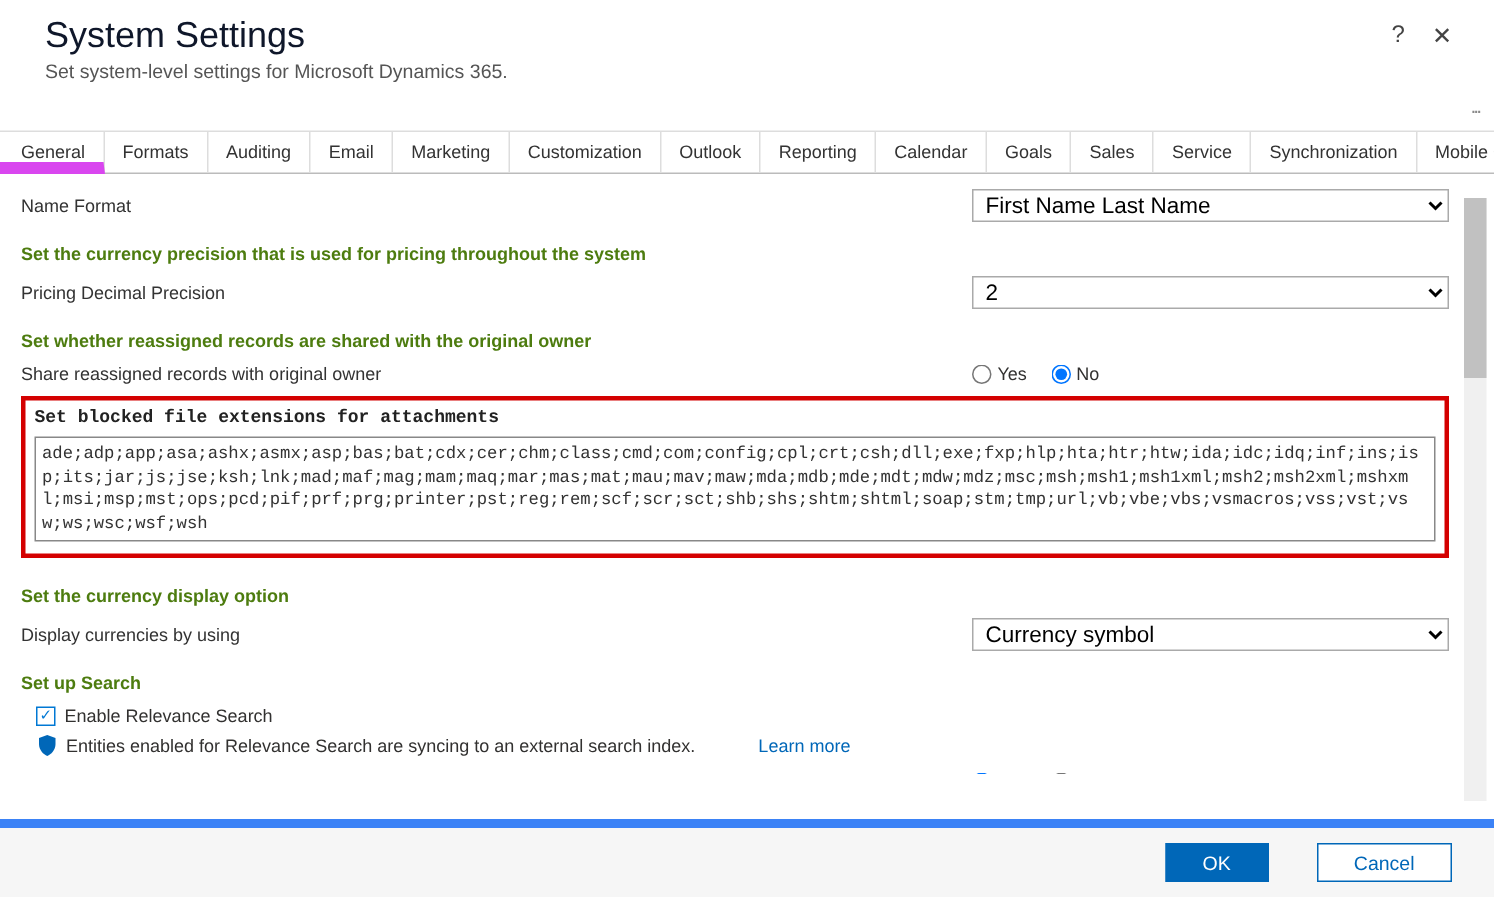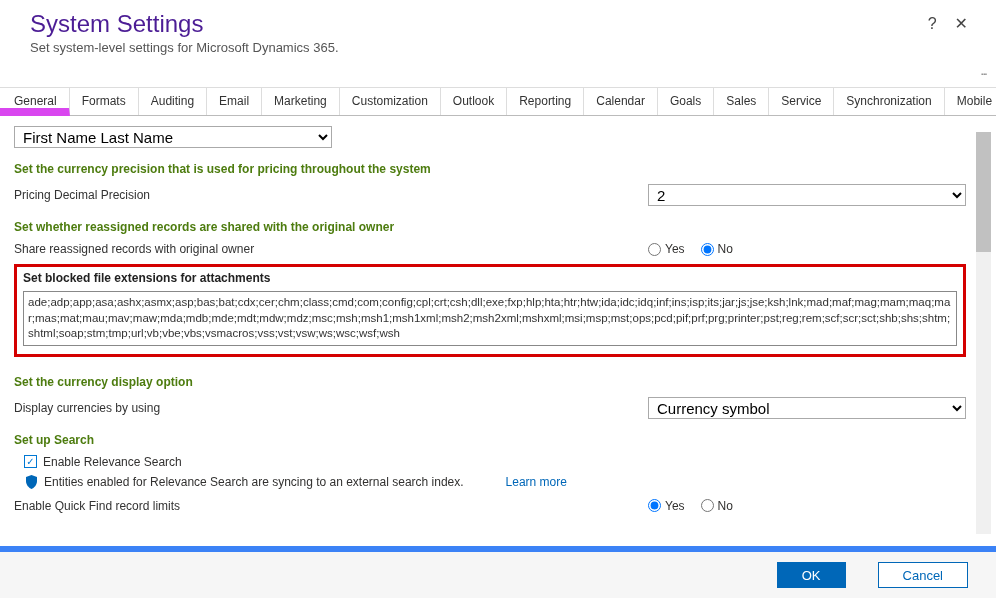--- a/index.html
+++ b/index.html
@@ -1,37 +1,37 @@
 <!DOCTYPE html>
 <html><head>
   <meta charset="utf-8">
   <style>
     * { box-sizing: border-box; margin: 0; padding: 0; }
     body { font-family: "Segoe UI", Tahoma, sans-serif; font-size: 12px; color: #323130; background: #fff; width: 996px; height: 598px; position: relative; overflow: hidden; }
     .header { padding: 10px 30px 6px; }
-    .title { font-size: 24px; font-weight: 400; color: #4c1d95; margin-bottom: 2px; }
+    .title { font-size: 24px; font-weight: 400; color: #0f172a; margin-bottom: 2px; }
     .subtitle { font-size: 13px; color: #555; }
     .header-icons { position: absolute; top: 14px; right: 28px; display: flex; gap: 18px; align-items: center; }
     .header-icons span { font-size: 16px; color: #444; cursor: pointer; }
     .overflow-dots { position: absolute; top: 62px; right: 10px; color: #888; font-size: 14px; letter-spacing: -2px; }
     .tabs { display: flex; border-top: 1px solid #ddd; border-bottom: 1px solid #bbb; margin-top: 26px; font-size: 12px; }
     .tab { padding: 6px 12px; border-right: 1px solid #ddd; cursor: pointer; white-space: nowrap; color: #333; }
     .tab:first-child { padding-left: 14px; }
     .tab.active { border-bottom: 8px solid #d946ef; margin-bottom: -1px; padding-bottom: 0; }
     .content { padding: 10px 30px 0 14px; height: 400px; overflow: hidden; position: relative; }
     .scrollbar-track { position: absolute; right: 5px; top: 132px; bottom: 64px; width: 15px; background: #f0f0f0; }
     .scrollbar-thumb { position: absolute; right: 5px; top: 132px; width: 15px; height: 120px; background: #c1c1c1; }
     .row { display: flex; align-items: center; margin-bottom: 8px; }
     .label { flex: 1; font-size: 12px; color: #333; }
     .control { width: 318px; }
     select { width: 100%; height: 22px; border: 1px solid #aaa; font-size: 15px; padding: 1px 4px; background: #fff; }
     .section-head { font-weight: 600; font-size: 12px; color: #4d7c0f; margin: 14px 0 8px; }
     .radios { display: flex; gap: 16px; align-items: center; width: 318px; }
     .radios label { font-size: 12px; display: flex; align-items: center; gap: 4px; }
-    .highlight-box { border: 3px solid #d40000; padding: 4px 6px 8px; margin-top: 0; }
+    .highlight-box { border: 3px solid #d40000; padding: 4px 6px 8px; margin-top: 0; font-family: Liberation Mono, monospace; }
     .blocked-section { font-weight: 600; font-size: 12px; color: #222; }
     .blocked-text { border: 1px solid #888; padding: 3px 4px; margin-top: 6px; font-size: 11.5px; color: #333; line-height: 1.35; word-break: break-all; }
     .checkbox-row { display: flex; align-items: center; gap: 6px; margin: 6px 0 6px 10px; font-size: 12px; }
     .check-icon { width: 13px; height: 13px; border: 1px solid #0078d4; display: inline-flex; align-items: center; justify-content: center; font-size: 10px; color: #0078d4; }
     .info-row { display: flex; align-items: center; gap: 6px; margin: 4px 0 10px 10px; font-size: 12px; text-align: right; }
     .shield { width: 14px; height: 14px; display: inline-flex; align-items: center; justify-content: center; }
     .link { color: #0067b8; text-decoration: none; cursor: pointer; padding-left: 36px; }
     .footer { position: absolute; bottom: 0; left: 0; right: 0; height: 52px; background: #f6f6f6; border-top: 6px solid #3b82f6; display: flex; justify-content: flex-end; align-items: center; padding-right: 28px; gap: 32px; }
     .btn { height: 26px; padding: 0 24px; font-size: 13px; cursor: pointer; border: 1px solid #0067b8; display: flex; align-items: center; }
     .btn.primary { background: #0067b8; color: #fff; }
@@ -66,20 +66,21 @@
     <div class="tab">Synchronization</div>
     <div class="tab">Mobile Client</div>
   </div>
 
 <div class="scrollbar-track"></div>
 <div class="scrollbar-thumb"></div>
 
 <div class="content">
 
   <div class="row">
+    <div class="label">Name Format</div>
     <div class="control">
       <select>
         <option>First Name Last Name</option>
       </select>
     </div>
   </div>
 
   <div class="section-head">Set the currency precision that is used for pricing throughout the system</div>
   <div class="row">
     <div class="label">Pricing Decimal Precision</div>

